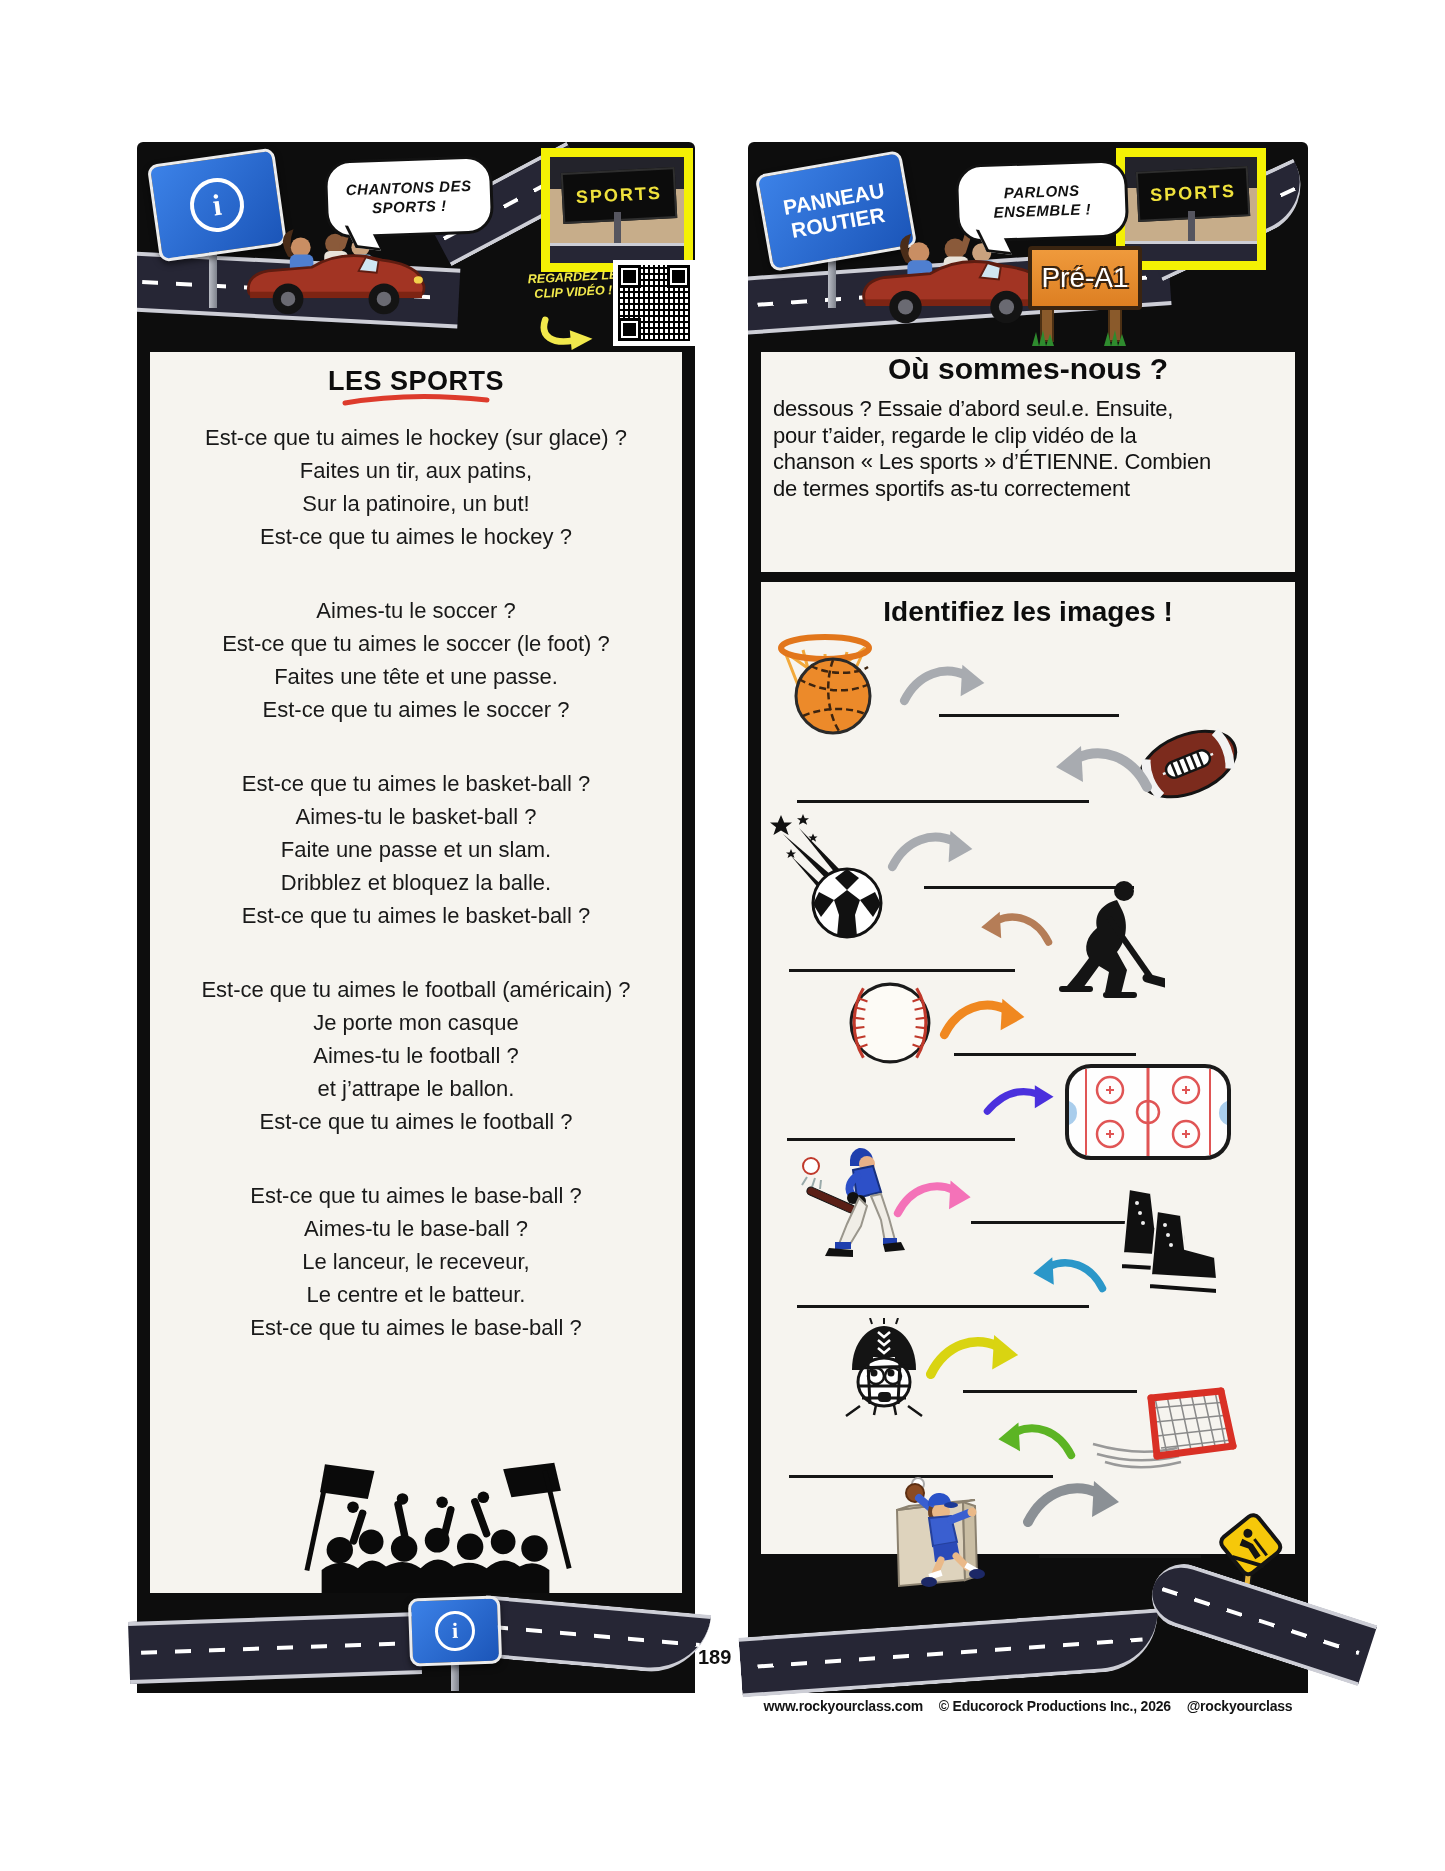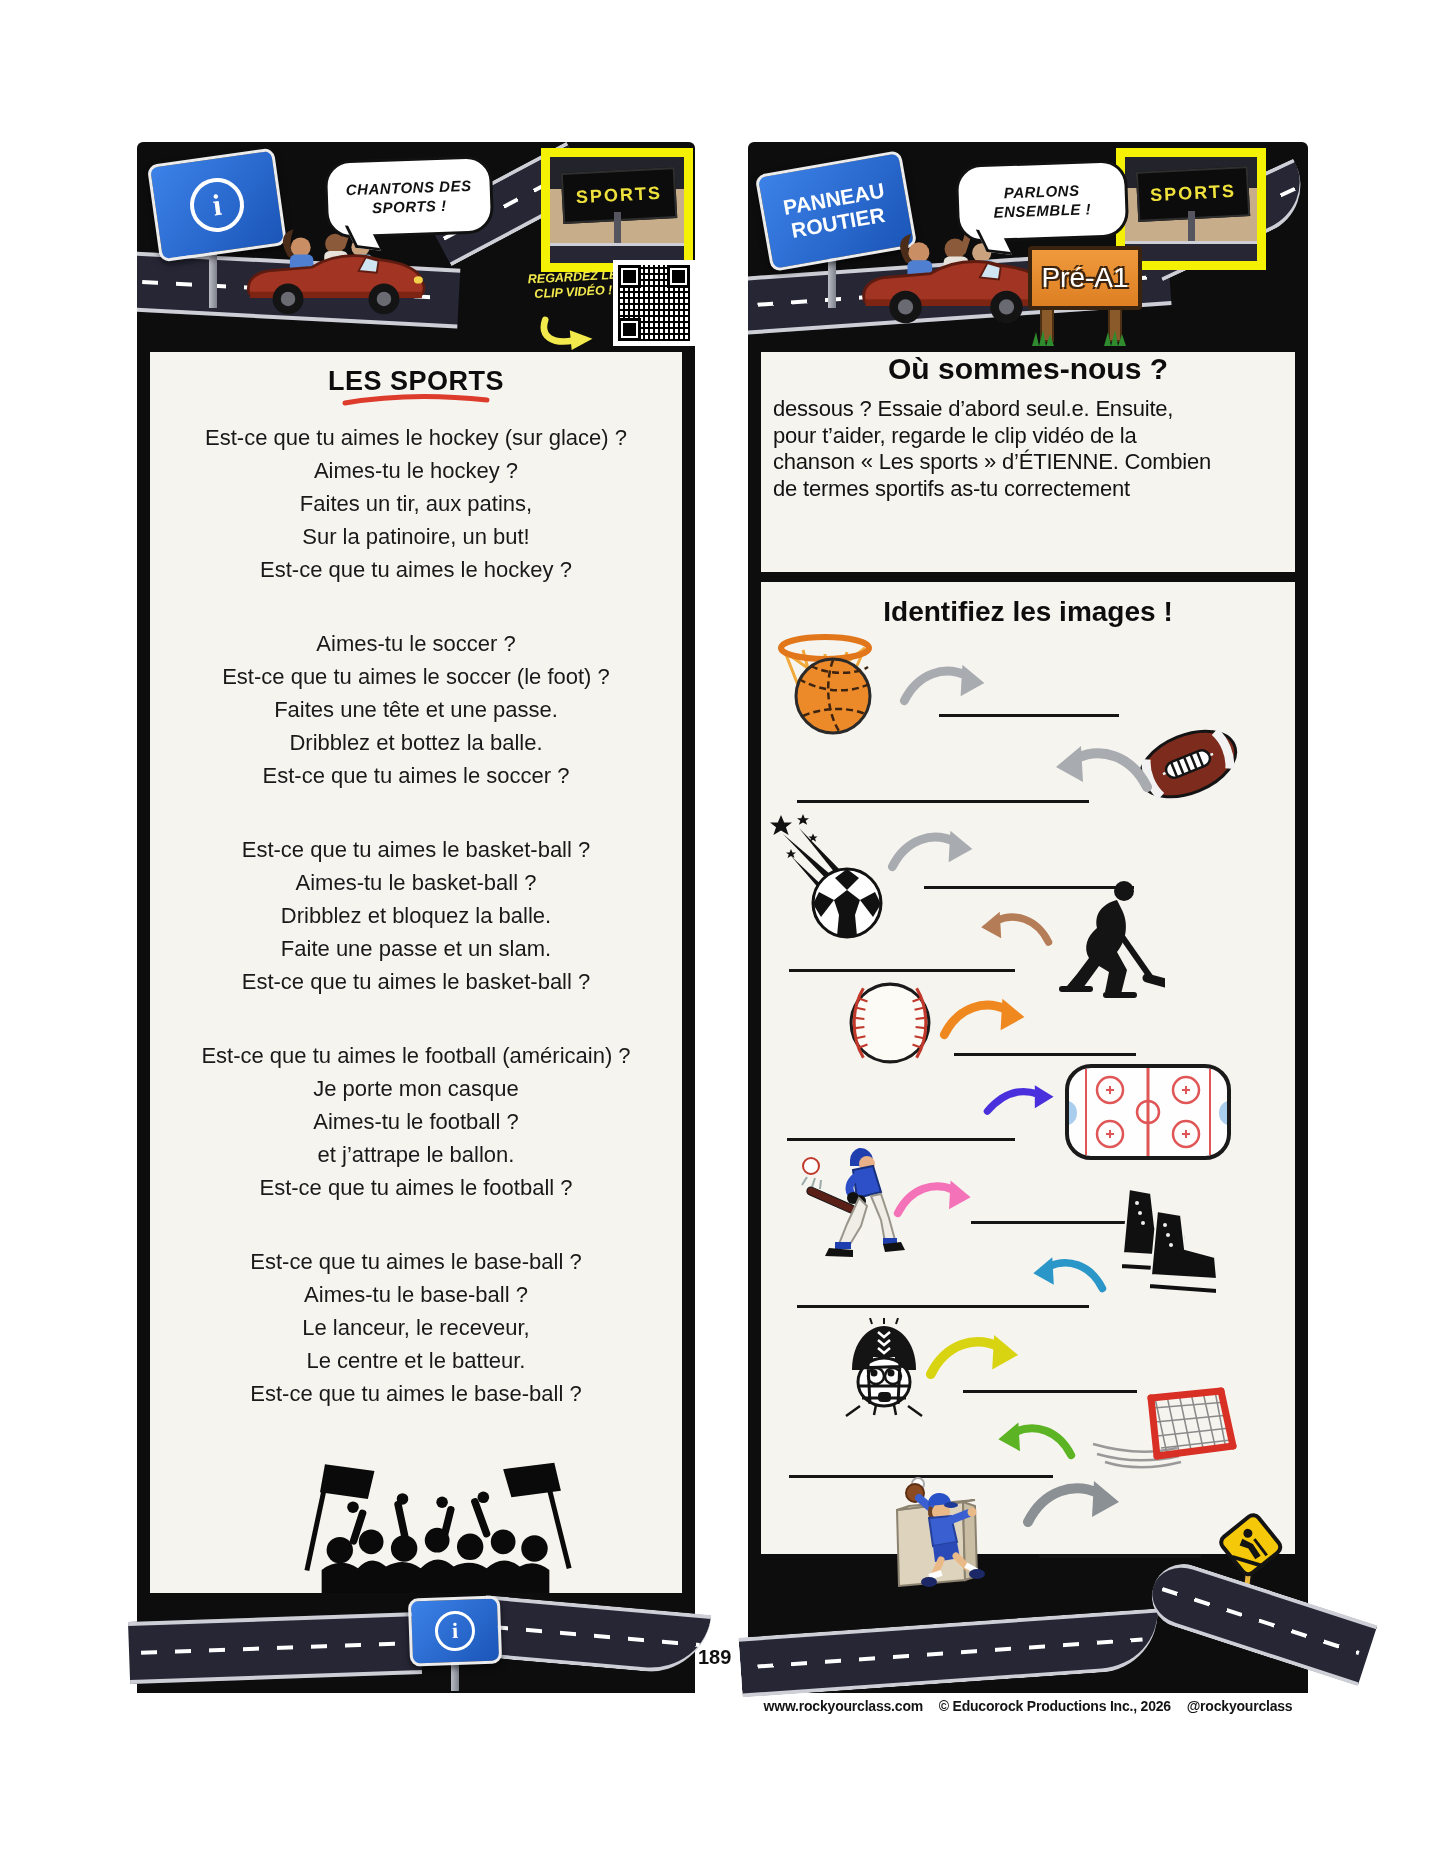--- a/index.html
+++ b/index.html
@@ -153,37 +153,35 @@
 
     <div class="content" style="top:210px;height:1241px;">
       <h1 class="song-title">LES SPORTS</h1>
       <svg class="swoosh" width="150" height="14" viewBox="0 0 150 14">
           <path d="M4,10 C50,2 100,2 146,7" stroke="#dd3b2c" stroke-width="5" fill="none" stroke-linecap="round"></path>
         </svg>
 
       <div class="verses">
         <div class="verse">
           <div>Est-ce que tu aimes le hockey (sur glace) ?</div>
-          <div>Aimes-tu le hockey ?</div>
           <div>Faites un tir, aux patins,</div>
           <div>Sur la patinoire, un but!</div>
           <div>Est-ce que tu aimes le hockey ?</div>
         </div>
         <div class="verse">
           <div>Aimes-tu le soccer ?</div>
           <div>Est-ce que tu aimes le soccer (le foot) ?</div>
           <div>Faites une tête et une passe.</div>
-          <div>Dribblez et bottez la balle.</div>
           <div>Est-ce que tu aimes le soccer ?</div>
         </div>
         <div class="verse">
           <div>Est-ce que tu aimes le basket-ball ?</div>
           <div>Aimes-tu le basket-ball ?</div>
+          <div>Faite une passe et un slam.</div>
           <div>Dribblez et bloquez la balle.</div>
-          <div>Faite une passe et un slam.</div>
           <div>Est-ce que tu aimes le basket-ball ?</div>
         </div>
         <div class="verse">
           <div>Est-ce que tu aimes le football (américain) ?</div>
           <div>Je porte mon casque</div>
           <div>Aimes-tu le football ?</div>
           <div>et j’attrape le ballon.</div>
           <div>Est-ce que tu aimes le football ?</div>
         </div>
         <div class="verse">

